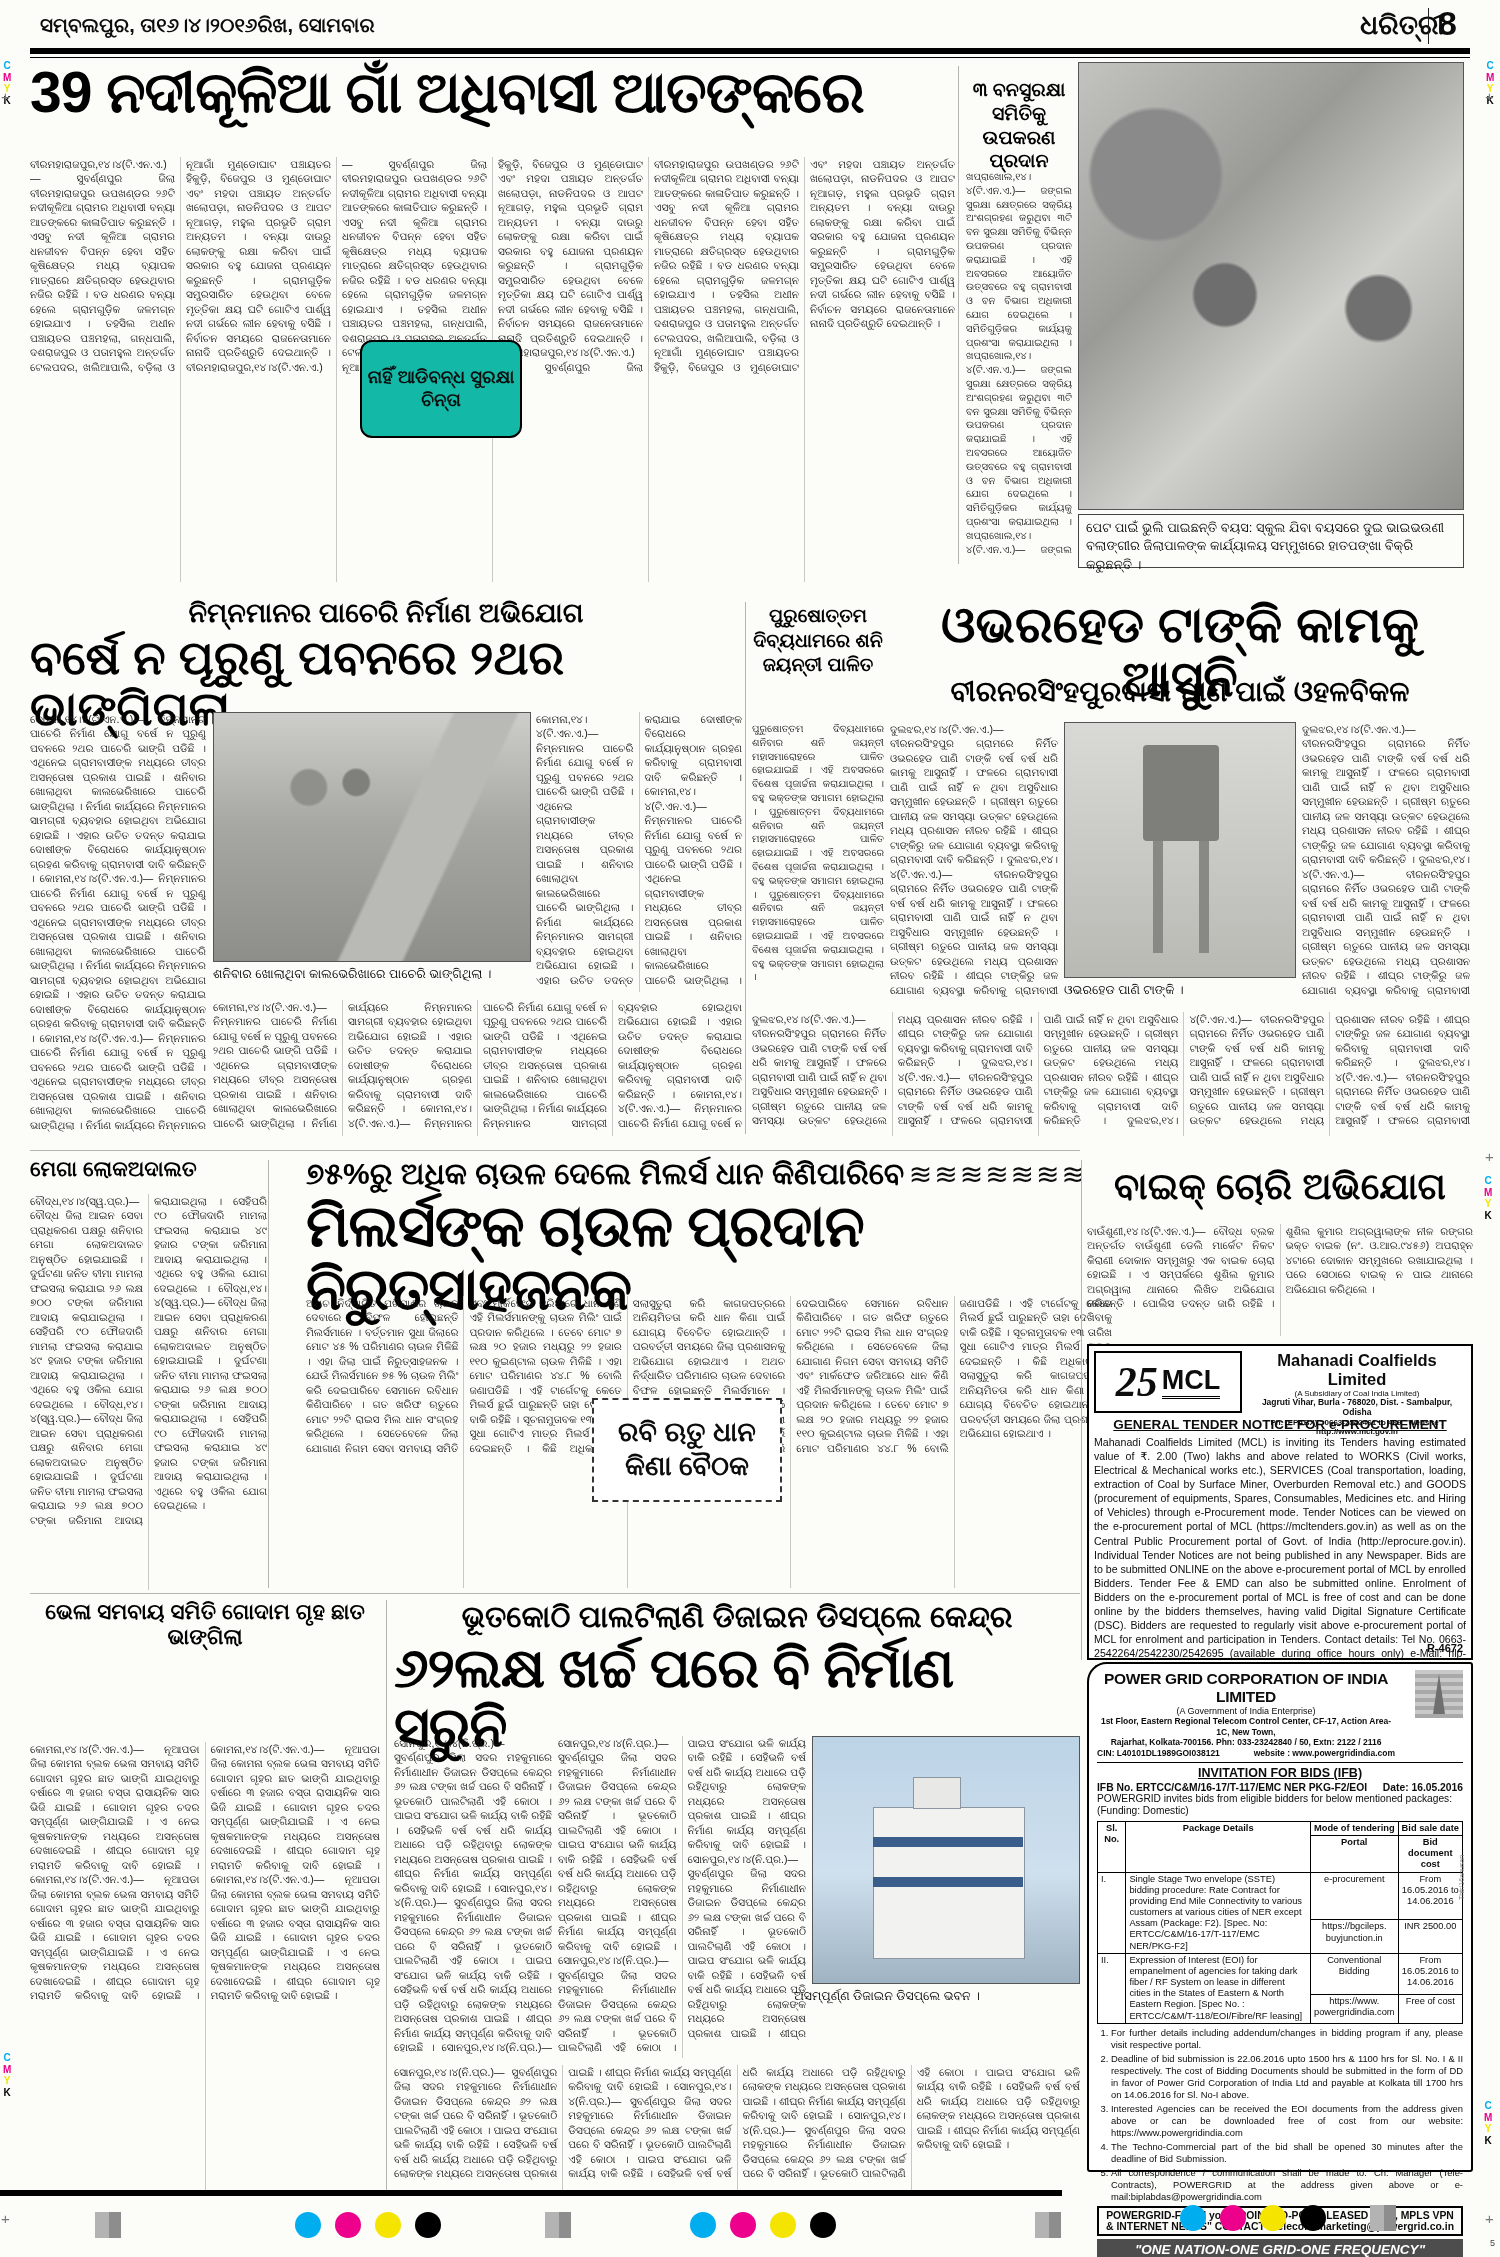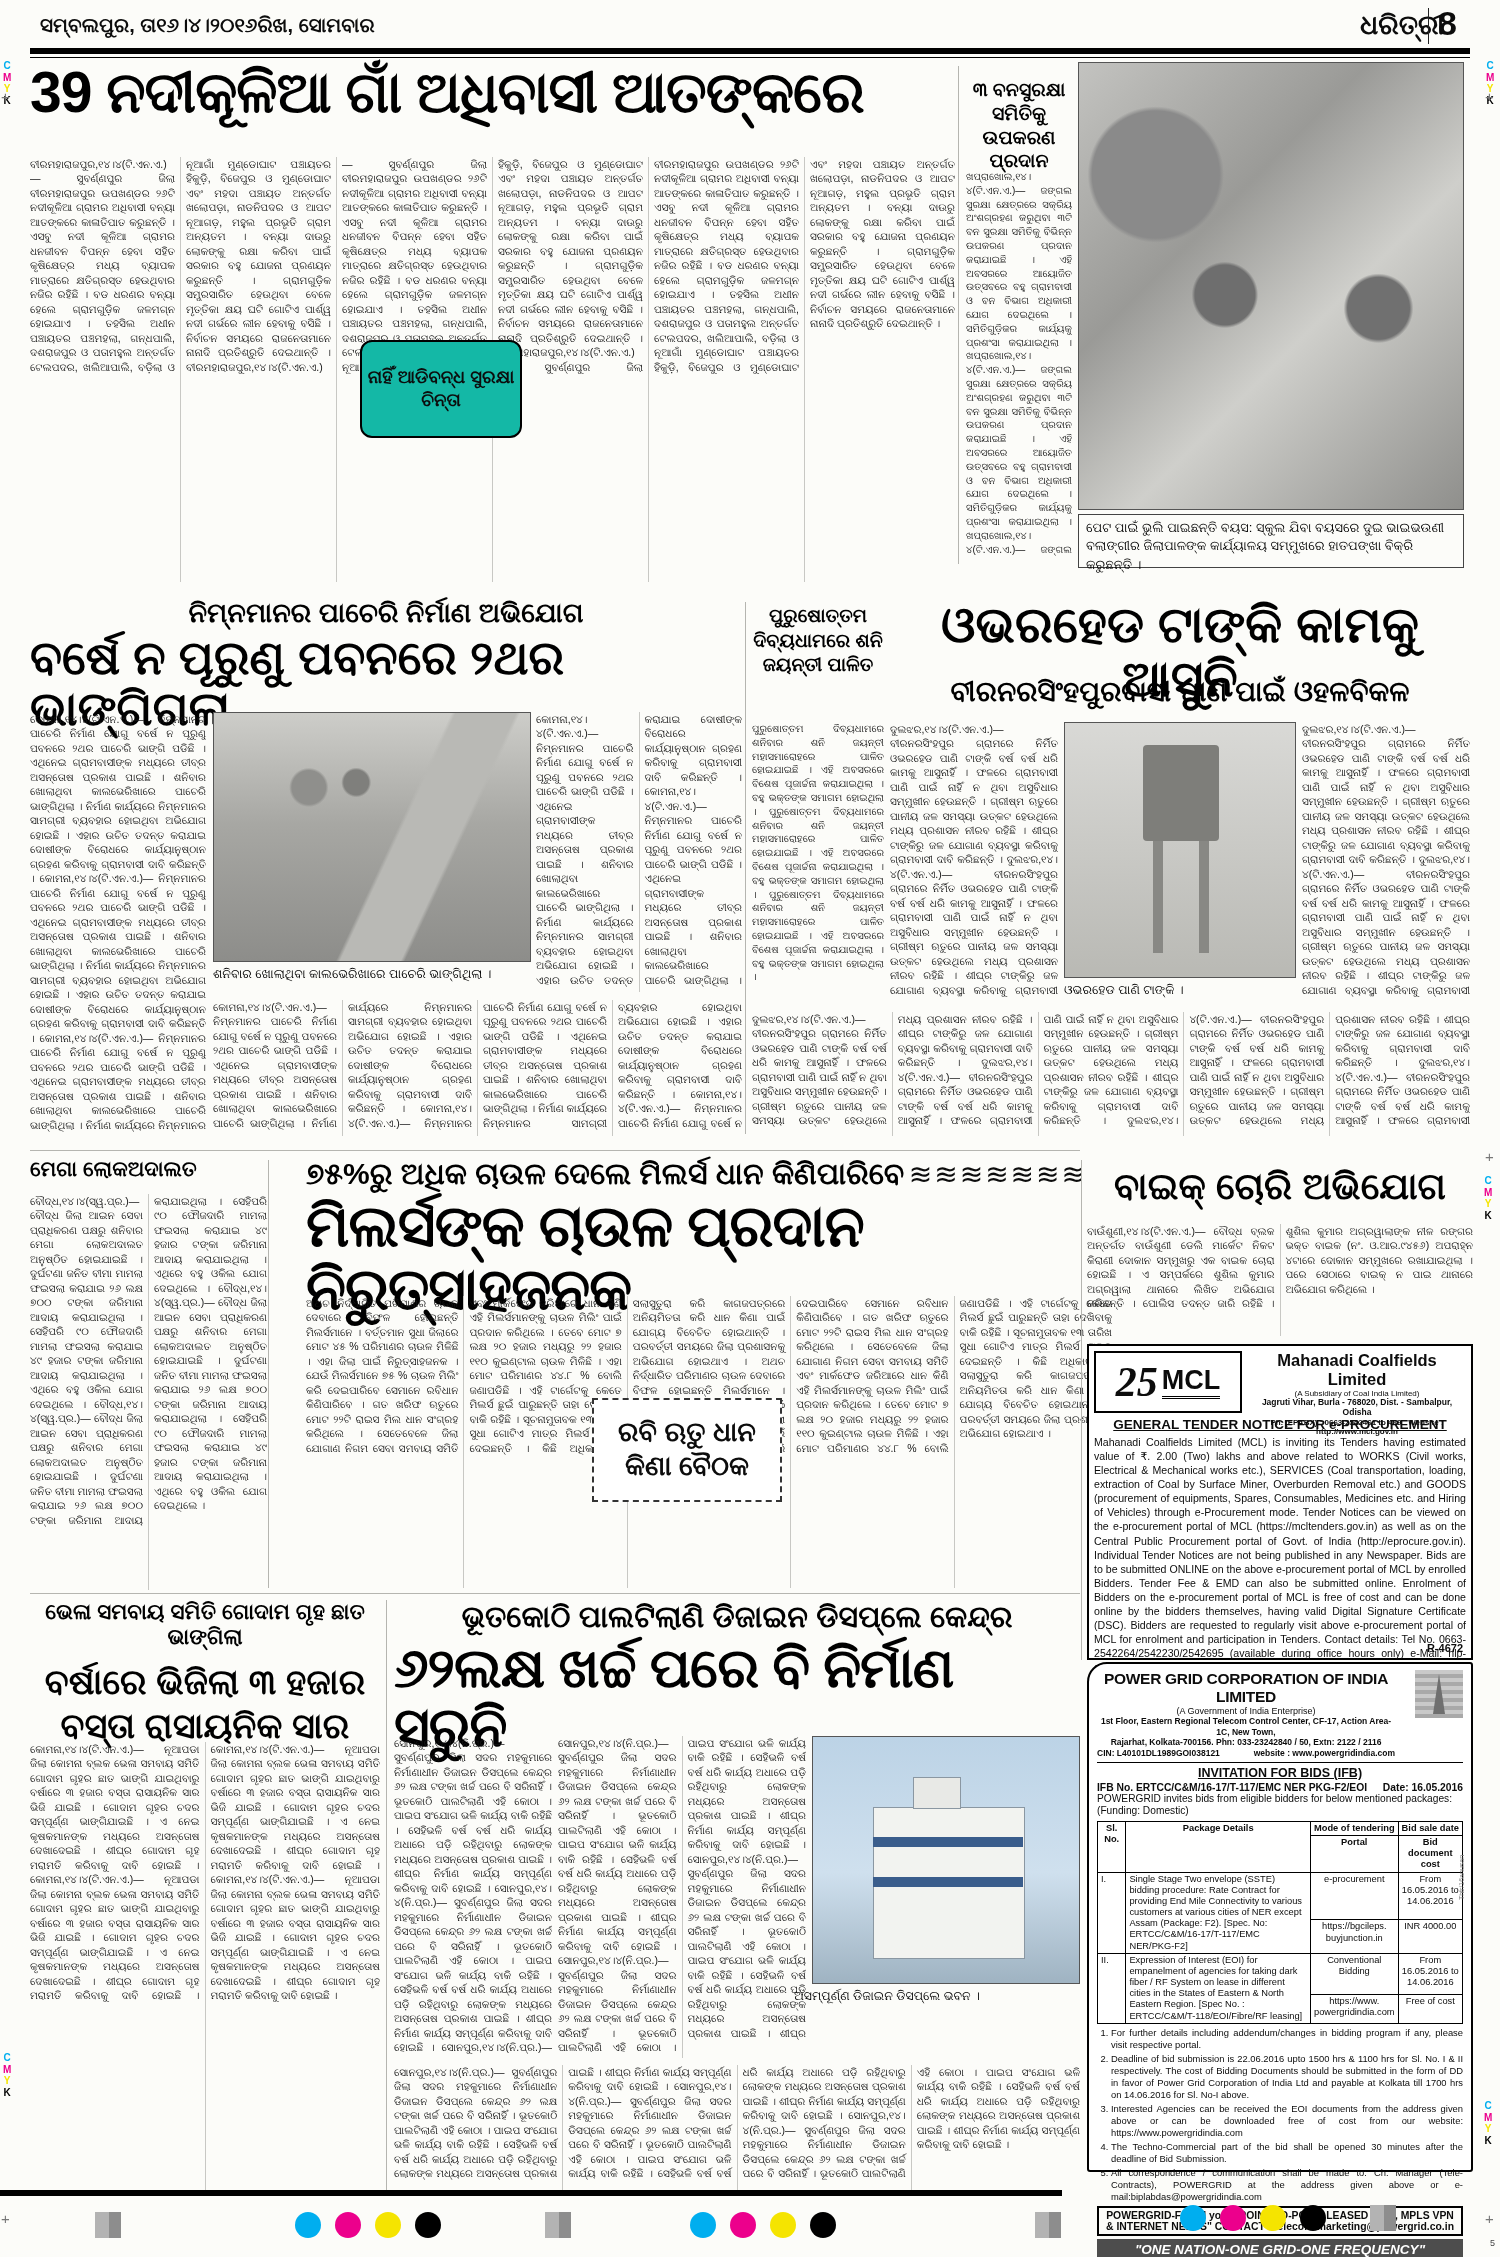--- a/index.html
+++ b/index.html
@@ -179,21 +179,20 @@
   </div>
   <div style="text-align:center;font-size:13.5px;font-weight:bold;text-decoration:underline;margin:4px 0 3px;">GENERAL TENDER NOTICE FOR e-PROCUREMENT</div>
   <div class="mcl-body">Mahanadi Coalfields Limited (MCL) is inviting its Tenders having estimated value of ₹. 2.00 (Two) lakhs and above related to WORKS (Civil works, Electrical &amp; Mechanical works etc.), SERVICES (Coal transportation, loading, extraction of Coal by Surface Miner, Overburden Removal etc.) and GOODS (procurement of equipments, Spares, Consumables, Medicines etc. and Hiring of Vehicles) through e-Procurement mode. Tender Notices can be viewed on the e-procurement portal of MCL (https://mcltenders.gov.in) as well as on the Central Public Procurement portal of Govt. of India (http://eprocure.gov.in). Individual Tender Notices are not being published in any Newspaper. Bids are to be submitted ONLINE on the above e-procurement portal of MCL by enrolled Bidders. Tender Fee &amp; EMD can also be submitted online. Enrolment of Bidders on the e-procurement portal of MCL is free of cost and can be done online by the bidders themselves, having valid Digital Signature Certificate (DSC). Bidders are requested to regularly visit above e-procurement portal of MCL for enrolment and participation in Tenders. Contact details: Tel No. 0663-2542264/2542230/2542695 (available during office hours only) e-Mail: hlp- eproc.mcl@nic.in</div>
   <div class="abs" style="right:8px;bottom:4px;font-weight:bold;font-size:11px;">R-4672</div>
 </div>
 
 <div class="abs hline" style="left:30px;top:1593px;width:1050px;"></div>
 
 <div class="abs" style="left:30px;top:1600px;width:350px;height:595px;">
   <div class="kick" style="font-size:21.5px;">ଭେଳା ସମବାୟ ସମିତି ଗୋଦାମ ଗୃହ ଛାତ ଭାଙ୍ଗିଲା</div>
-  <div class="kick" style="font-size:35px;line-height:1.25;margin-top:10px;">ବର୍ଷାରେ ଭିଜିଲା ୩ ହଜାର ବସ୍ତା ରାସାୟନିକ ସାର</div>
   <div class="bt abs" style="left:0;top:142px;width:350px;height:450px;column-count:2;">କୋମନା,୧୪।୪(ଟି.ଏନ.ଏ.)— ନୂଆପଡା ଜିଲା କୋମନା ବ୍ଲକ ଭେଳା ସମବାୟ ସମିତି ଗୋଦାମ ଗୃହର ଛାତ ଭାଙ୍ଗି ଯାଇଥିବାରୁ ବର୍ଷାରେ ୩ ହଜାର ବସ୍ତା ରାସାୟନିକ ସାର ଭିଜି ଯାଇଛି । ଗୋଦାମ ଗୃହର ଚଦର ସମ୍ପୂର୍ଣ୍ଣ ଭାଙ୍ଗିଯାଇଛି । ଏ ନେଇ କୃଷକମାନଙ୍କ ମଧ୍ୟରେ ଅସନ୍ତୋଷ ଦେଖାଦେଇଛି । ଶୀଘ୍ର ଗୋଦାମ ଗୃହ ମରାମତି କରିବାକୁ ଦାବି ହୋଇଛି । କୋମନା,୧୪।୪(ଟି.ଏନ.ଏ.)— ନୂଆପଡା ଜିଲା କୋମନା ବ୍ଲକ ଭେଳା ସମବାୟ ସମିତି ଗୋଦାମ ଗୃହର ଛାତ ଭାଙ୍ଗି ଯାଇଥିବାରୁ ବର୍ଷାରେ ୩ ହଜାର ବସ୍ତା ରାସାୟନିକ ସାର ଭିଜି ଯାଇଛି । ଗୋଦାମ ଗୃହର ଚଦର ସମ୍ପୂର୍ଣ୍ଣ ଭାଙ୍ଗିଯାଇଛି । ଏ ନେଇ କୃଷକମାନଙ୍କ ମଧ୍ୟରେ ଅସନ୍ତୋଷ ଦେଖାଦେଇଛି । ଶୀଘ୍ର ଗୋଦାମ ଗୃହ ମରାମତି କରିବାକୁ ଦାବି ହୋଇଛି । କୋମନା,୧୪।୪(ଟି.ଏନ.ଏ.)— ନୂଆପଡା ଜିଲା କୋମନା ବ୍ଲକ ଭେଳା ସମବାୟ ସମିତି ଗୋଦାମ ଗୃହର ଛାତ ଭାଙ୍ଗି ଯାଇଥିବାରୁ ବର୍ଷାରେ ୩ ହଜାର ବସ୍ତା ରାସାୟନିକ ସାର ଭିଜି ଯାଇଛି । ଗୋଦାମ ଗୃହର ଚଦର ସମ୍ପୂର୍ଣ୍ଣ ଭାଙ୍ଗିଯାଇଛି । ଏ ନେଇ କୃଷକମାନଙ୍କ ମଧ୍ୟରେ ଅସନ୍ତୋଷ ଦେଖାଦେଇଛି । ଶୀଘ୍ର ଗୋଦାମ ଗୃହ ମରାମତି କରିବାକୁ ଦାବି ହୋଇଛି । କୋମନା,୧୪।୪(ଟି.ଏନ.ଏ.)— ନୂଆପଡା ଜିଲା କୋମନା ବ୍ଲକ ଭେଳା ସମବାୟ ସମିତି ଗୋଦାମ ଗୃହର ଛାତ ଭାଙ୍ଗି ଯାଇଥିବାରୁ ବର୍ଷାରେ ୩ ହଜାର ବସ୍ତା ରାସାୟନିକ ସାର ଭିଜି ଯାଇଛି । ଗୋଦାମ ଗୃହର ଚଦର ସମ୍ପୂର୍ଣ୍ଣ ଭାଙ୍ଗିଯାଇଛି । ଏ ନେଇ କୃଷକମାନଙ୍କ ମଧ୍ୟରେ ଅସନ୍ତୋଷ ଦେଖାଦେଇଛି । ଶୀଘ୍ର ଗୋଦାମ ଗୃହ ମରାମତି କରିବାକୁ ଦାବି ହୋଇଛି ।</div>
 </div>
 <div class="abs vline" style="left:386px;top:1600px;height:592px;"></div>
 
 <div class="abs" style="left:394px;top:1600px;width:686px;height:595px;">
   <div class="kick" style="font-size:30px;">ଭୂତକୋଠି ପାଲଟିଲାଣି ଡିଜାଇନ ଡିସପ୍ଲେ କେନ୍ଦ୍ର</div>
   <div class="hl" style="font-size:55px;letter-spacing:-1px;margin-top:4px;">୬୨ଲକ୍ଷ ଖର୍ଚ୍ଚ ପରେ ବି ନିର୍ମାଣ ସରୁନି</div>
   <div class="bt abs" style="left:0;top:136px;width:158px;height:322px;column-count:1;">ସୋନପୁର,୧୪।୪(ନି.ପ୍ର.)— ସୁବର୍ଣ୍ଣପୁର ଜିଲା ସଦର ମହକୁମାରେ ନିର୍ମାଣାଧୀନ ଡିଜାଇନ ଡିସପ୍ଲେ କେନ୍ଦ୍ର ୬୨ ଲକ୍ଷ ଟଙ୍କା ଖର୍ଚ୍ଚ ପରେ ବି ସରିନାହିଁ । ଭୂତକୋଠି ପାଲଟିଲାଣି ଏହି କୋଠା । ପାଇପ ସଂଯୋଗ ଭଳି କାର୍ଯ୍ୟ ବାକି ରହିଛି । ସେହିଭଳି ବର୍ଷ ବର୍ଷ ଧରି କାର୍ଯ୍ୟ ଅଧାରେ ପଡ଼ି ରହିଥିବାରୁ ଲୋକଙ୍କ ମଧ୍ୟରେ ଅସନ୍ତୋଷ ପ୍ରକାଶ ପାଇଛି । ଶୀଘ୍ର ନିର୍ମାଣ କାର୍ଯ୍ୟ ସମ୍ପୂର୍ଣ୍ଣ କରିବାକୁ ଦାବି ହୋଇଛି । ସୋନପୁର,୧୪।୪(ନି.ପ୍ର.)— ସୁବର୍ଣ୍ଣପୁର ଜିଲା ସଦର ମହକୁମାରେ ନିର୍ମାଣାଧୀନ ଡିଜାଇନ ଡିସପ୍ଲେ କେନ୍ଦ୍ର ୬୨ ଲକ୍ଷ ଟଙ୍କା ଖର୍ଚ୍ଚ ପରେ ବି ସରିନାହିଁ । ଭୂତକୋଠି ପାଲଟିଲାଣି ଏହି କୋଠା । ପାଇପ ସଂଯୋଗ ଭଳି କାର୍ଯ୍ୟ ବାକି ରହିଛି । ସେହିଭଳି ବର୍ଷ ବର୍ଷ ଧରି କାର୍ଯ୍ୟ ଅଧାରେ ପଡ଼ି ରହିଥିବାରୁ ଲୋକଙ୍କ ମଧ୍ୟରେ ଅସନ୍ତୋଷ ପ୍ରକାଶ ପାଇଛି । ଶୀଘ୍ର ନିର୍ମାଣ କାର୍ଯ୍ୟ ସମ୍ପୂର୍ଣ୍ଣ କରିବାକୁ ଦାବି ହୋଇଛି । ସୋନପୁର,୧୪।୪(ନି.ପ୍ର.)— ସୁବର୍ଣ୍ଣପୁର ଜିଲା ସଦର ମହକୁମାରେ ନିର୍ମାଣାଧୀନ ଡିଜାଇନ ଡିସପ୍ଲେ କେନ୍ଦ୍ର ୬୨ ଲକ୍ଷ ଟଙ୍କା ଖର୍ଚ୍ଚ ପରେ ବି ସରିନାହିଁ । ଭୂତକୋଠି ପାଲଟିଲାଣି ଏହି କୋଠା । ପାଇପ ସଂଯୋଗ ଭଳି କାର୍ଯ୍ୟ ବାକି ରହିଛି । ସେହିଭଳି ବର୍ଷ ବର୍ଷ ଧରି କାର୍ଯ୍ୟ ଅଧାରେ ପଡ଼ି ରହିଥିବାରୁ ଲୋକଙ୍କ ମଧ୍ୟରେ ଅସନ୍ତୋଷ ପ୍ରକାଶ ପାଇଛି । ଶୀଘ୍ର ନିର୍ମାଣ କାର୍ଯ୍ୟ ସମ୍ପୂର୍ଣ୍ଣ କରିବାକୁ ଦାବି ହୋଇଛି ।</div>
   <div class="bt abs" style="left:164px;top:136px;width:248px;height:322px;column-count:2;">ସୋନପୁର,୧୪।୪(ନି.ପ୍ର.)— ସୁବର୍ଣ୍ଣପୁର ଜିଲା ସଦର ମହକୁମାରେ ନିର୍ମାଣାଧୀନ ଡିଜାଇନ ଡିସପ୍ଲେ କେନ୍ଦ୍ର ୬୨ ଲକ୍ଷ ଟଙ୍କା ଖର୍ଚ୍ଚ ପରେ ବି ସରିନାହିଁ । ଭୂତକୋଠି ପାଲଟିଲାଣି ଏହି କୋଠା । ପାଇପ ସଂଯୋଗ ଭଳି କାର୍ଯ୍ୟ ବାକି ରହିଛି । ସେହିଭଳି ବର୍ଷ ବର୍ଷ ଧରି କାର୍ଯ୍ୟ ଅଧାରେ ପଡ଼ି ରହିଥିବାରୁ ଲୋକଙ୍କ ମଧ୍ୟରେ ଅସନ୍ତୋଷ ପ୍ରକାଶ ପାଇଛି । ଶୀଘ୍ର ନିର୍ମାଣ କାର୍ଯ୍ୟ ସମ୍ପୂର୍ଣ୍ଣ କରିବାକୁ ଦାବି ହୋଇଛି । ସୋନପୁର,୧୪।୪(ନି.ପ୍ର.)— ସୁବର୍ଣ୍ଣପୁର ଜିଲା ସଦର ମହକୁମାରେ ନିର୍ମାଣାଧୀନ ଡିଜାଇନ ଡିସପ୍ଲେ କେନ୍ଦ୍ର ୬୨ ଲକ୍ଷ ଟଙ୍କା ଖର୍ଚ୍ଚ ପରେ ବି ସରିନାହିଁ । ଭୂତକୋଠି ପାଲଟିଲାଣି ଏହି କୋଠା । ପାଇପ ସଂଯୋଗ ଭଳି କାର୍ଯ୍ୟ ବାକି ରହିଛି । ସେହିଭଳି ବର୍ଷ ବର୍ଷ ଧରି କାର୍ଯ୍ୟ ଅଧାରେ ପଡ଼ି ରହିଥିବାରୁ ଲୋକଙ୍କ ମଧ୍ୟରେ ଅସନ୍ତୋଷ ପ୍ରକାଶ ପାଇଛି । ଶୀଘ୍ର ନିର୍ମାଣ କାର୍ଯ୍ୟ ସମ୍ପୂର୍ଣ୍ଣ କରିବାକୁ ଦାବି ହୋଇଛି । ସୋନପୁର,୧୪।୪(ନି.ପ୍ର.)— ସୁବର୍ଣ୍ଣପୁର ଜିଲା ସଦର ମହକୁମାରେ ନିର୍ମାଣାଧୀନ ଡିଜାଇନ ଡିସପ୍ଲେ କେନ୍ଦ୍ର ୬୨ ଲକ୍ଷ ଟଙ୍କା ଖର୍ଚ୍ଚ ପରେ ବି ସରିନାହିଁ । ଭୂତକୋଠି ପାଲଟିଲାଣି ଏହି କୋଠା । ପାଇପ ସଂଯୋଗ ଭଳି କାର୍ଯ୍ୟ ବାକି ରହିଛି । ସେହିଭଳି ବର୍ଷ ବର୍ଷ ଧରି କାର୍ଯ୍ୟ ଅଧାରେ ପଡ଼ି ରହିଥିବାରୁ ଲୋକଙ୍କ ମଧ୍ୟରେ ଅସନ୍ତୋଷ ପ୍ରକାଶ ପାଇଛି । ଶୀଘ୍ର ନିର୍ମାଣ କାର୍ଯ୍ୟ ସମ୍ପୂର୍ଣ୍ଣ କରିବାକୁ ଦାବି ହୋଇଛି ।</div>
   <div class="abs photo" style="left:418px;top:136px;width:268px;height:248px;
@@ -243,21 +242,21 @@
       <th>Bid document cost</th>
     </tr>
     <tr>
       <td rowspan="2">I.</td>
       <td rowspan="2">Single Stage Two envelope (SSTE) bidding procedure: Rate Contract for providing End Mile Connectivity to various customers at various cities of NER except Assam (Package: F2). [Spec. No: ERTCC/C&amp;M/16-17/T-117/EMC NER/PKG-F2]</td>
       <td style="text-align:center;">e-procurement</td>
       <td style="text-align:center;">From 16.05.2016 to 14.06.2016</td>
     </tr>
     <tr>
       <td style="text-align:center;">https://bgcileps. buyjunction.in</td>
-      <td style="text-align:center;">INR 4000.00</td>
+      <td style="text-align:center;">INR 2500.00</td>
     </tr>
     <tr>
       <td rowspan="2">II.</td>
       <td rowspan="2">Expression of Interest (EOI) for empanelment of agencies for taking dark fiber / RF System on lease in different cities in the States of Eastern &amp; North Eastern Region. [Spec No. : ERTCC/C&amp;M/T-118/EOI/Fibre/RF leasing]</td>
       <td style="text-align:center;">Conventional Bidding</td>
       <td style="text-align:center;">From 16.05.2016 to 14.06.2016</td>
     </tr>
     <tr>
       <td style="text-align:center;">https://www. powergridindia.com</td>
       <td style="text-align:center;">Free of cost</td>

